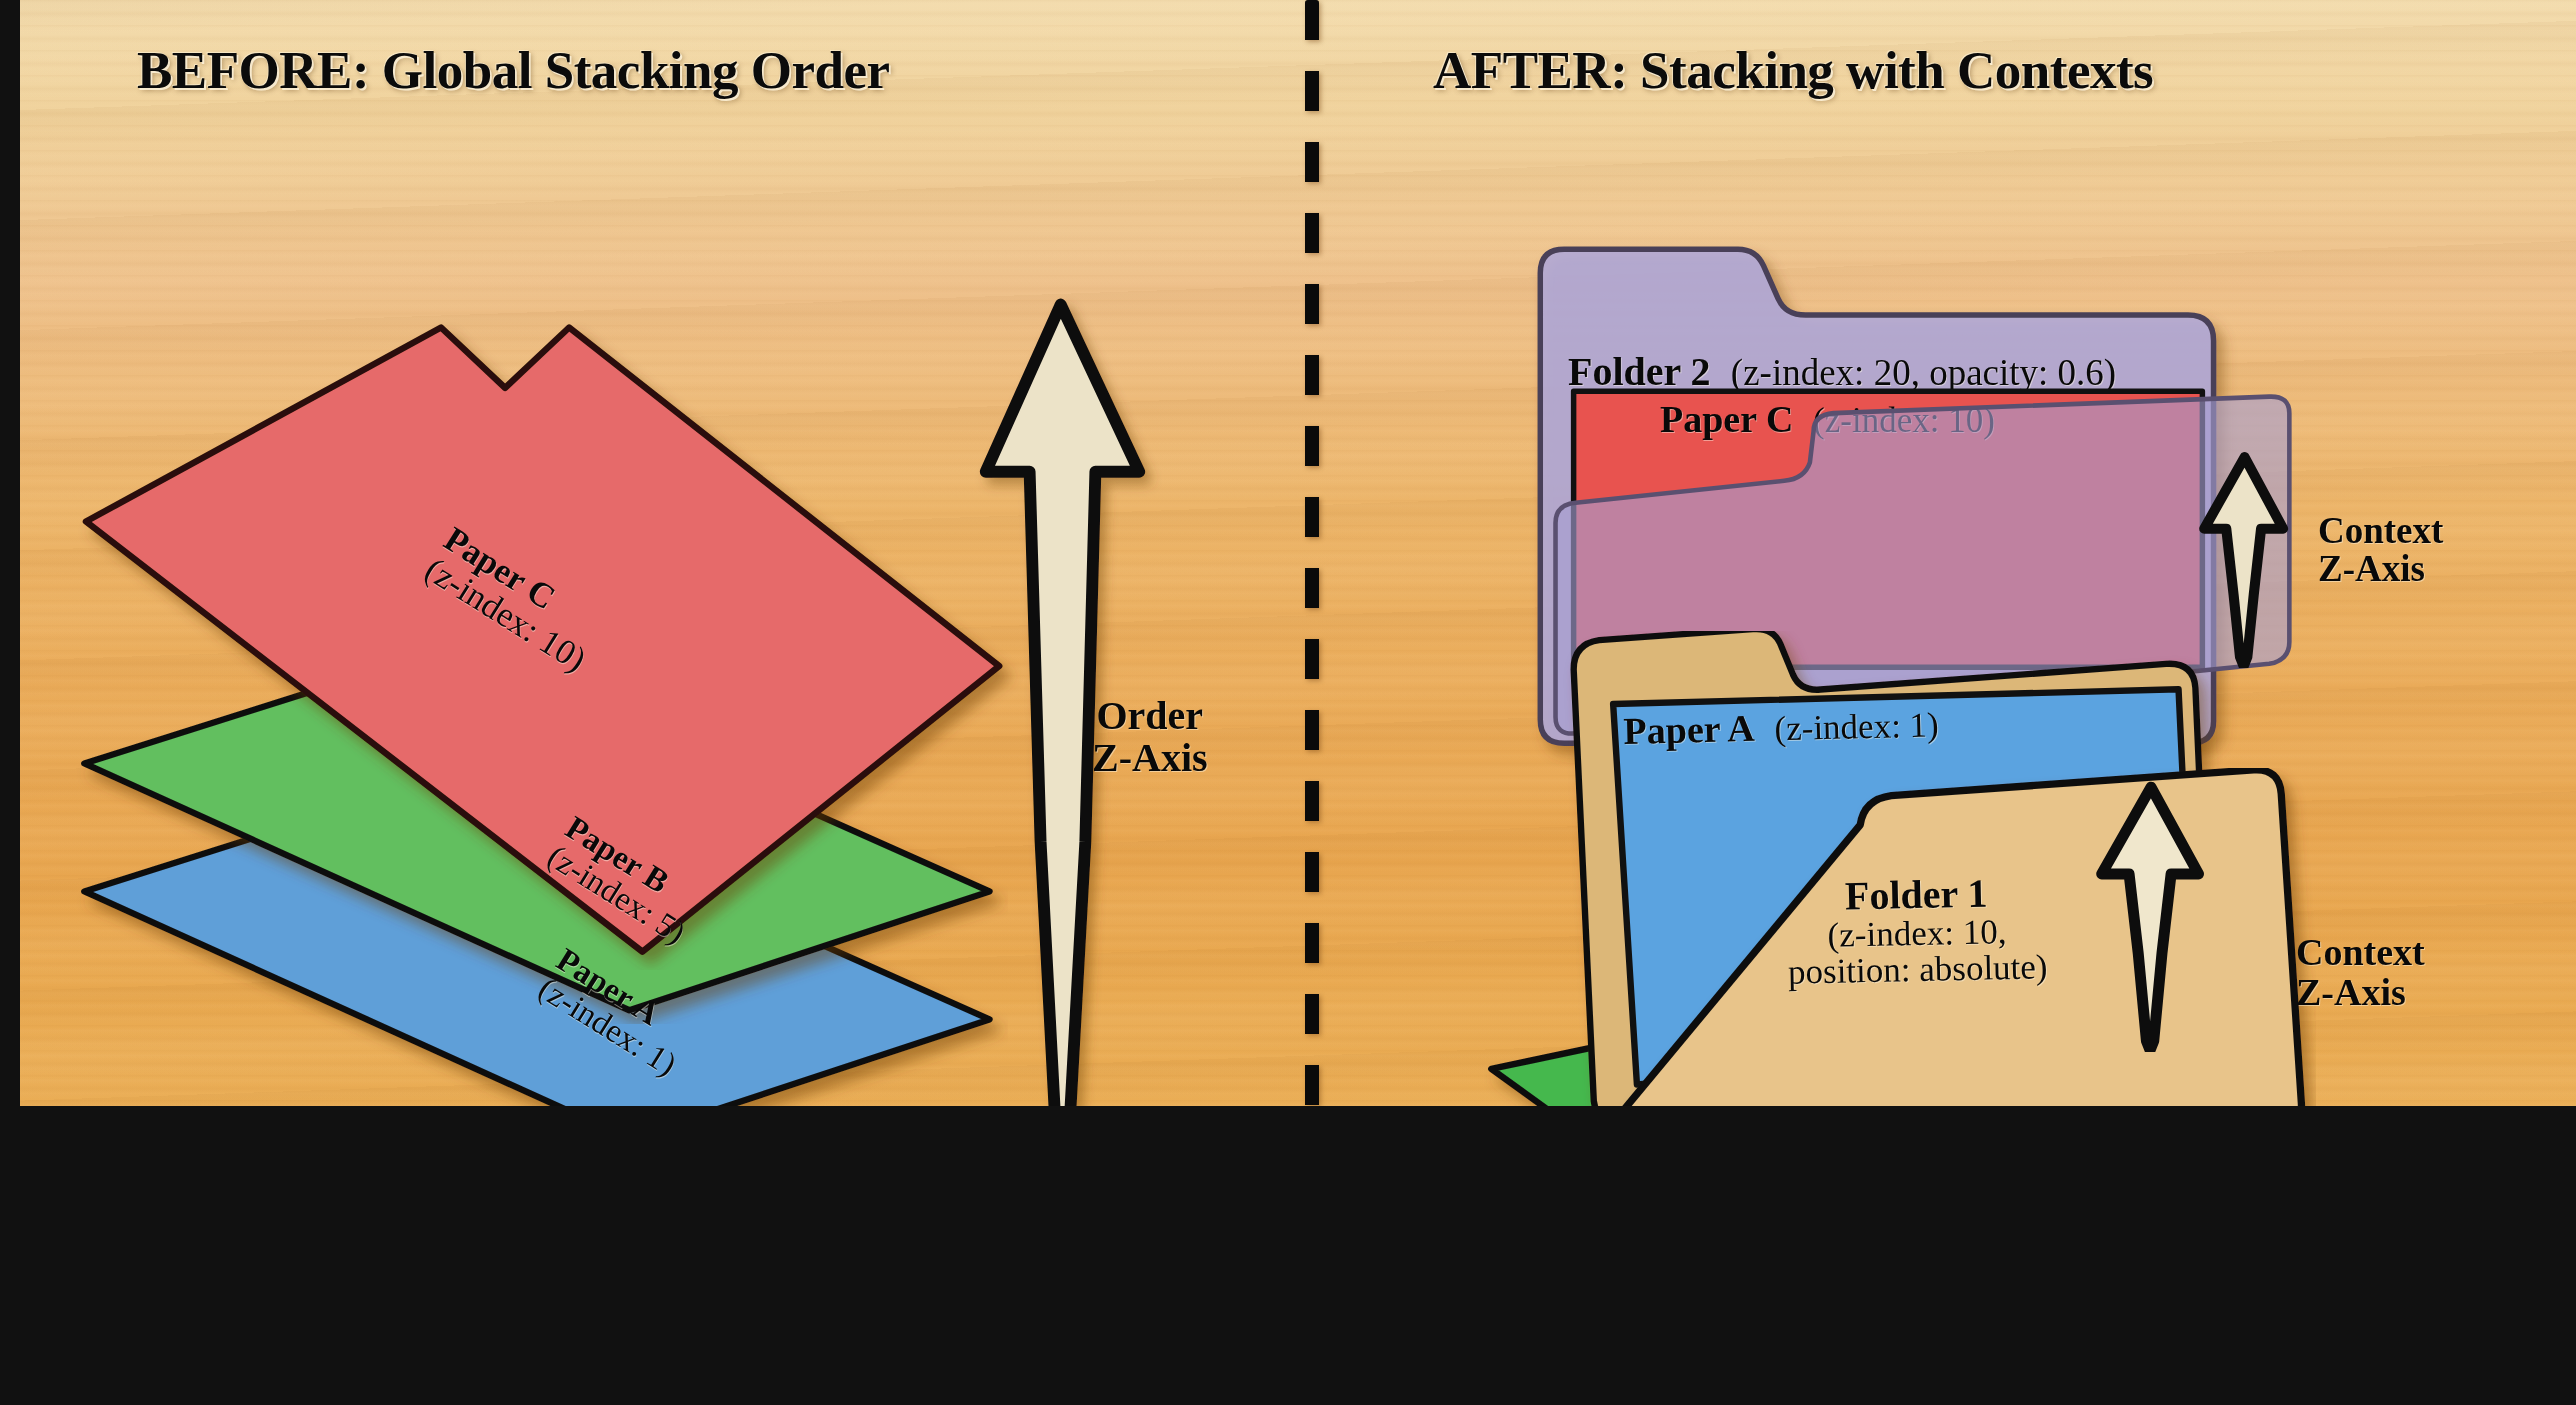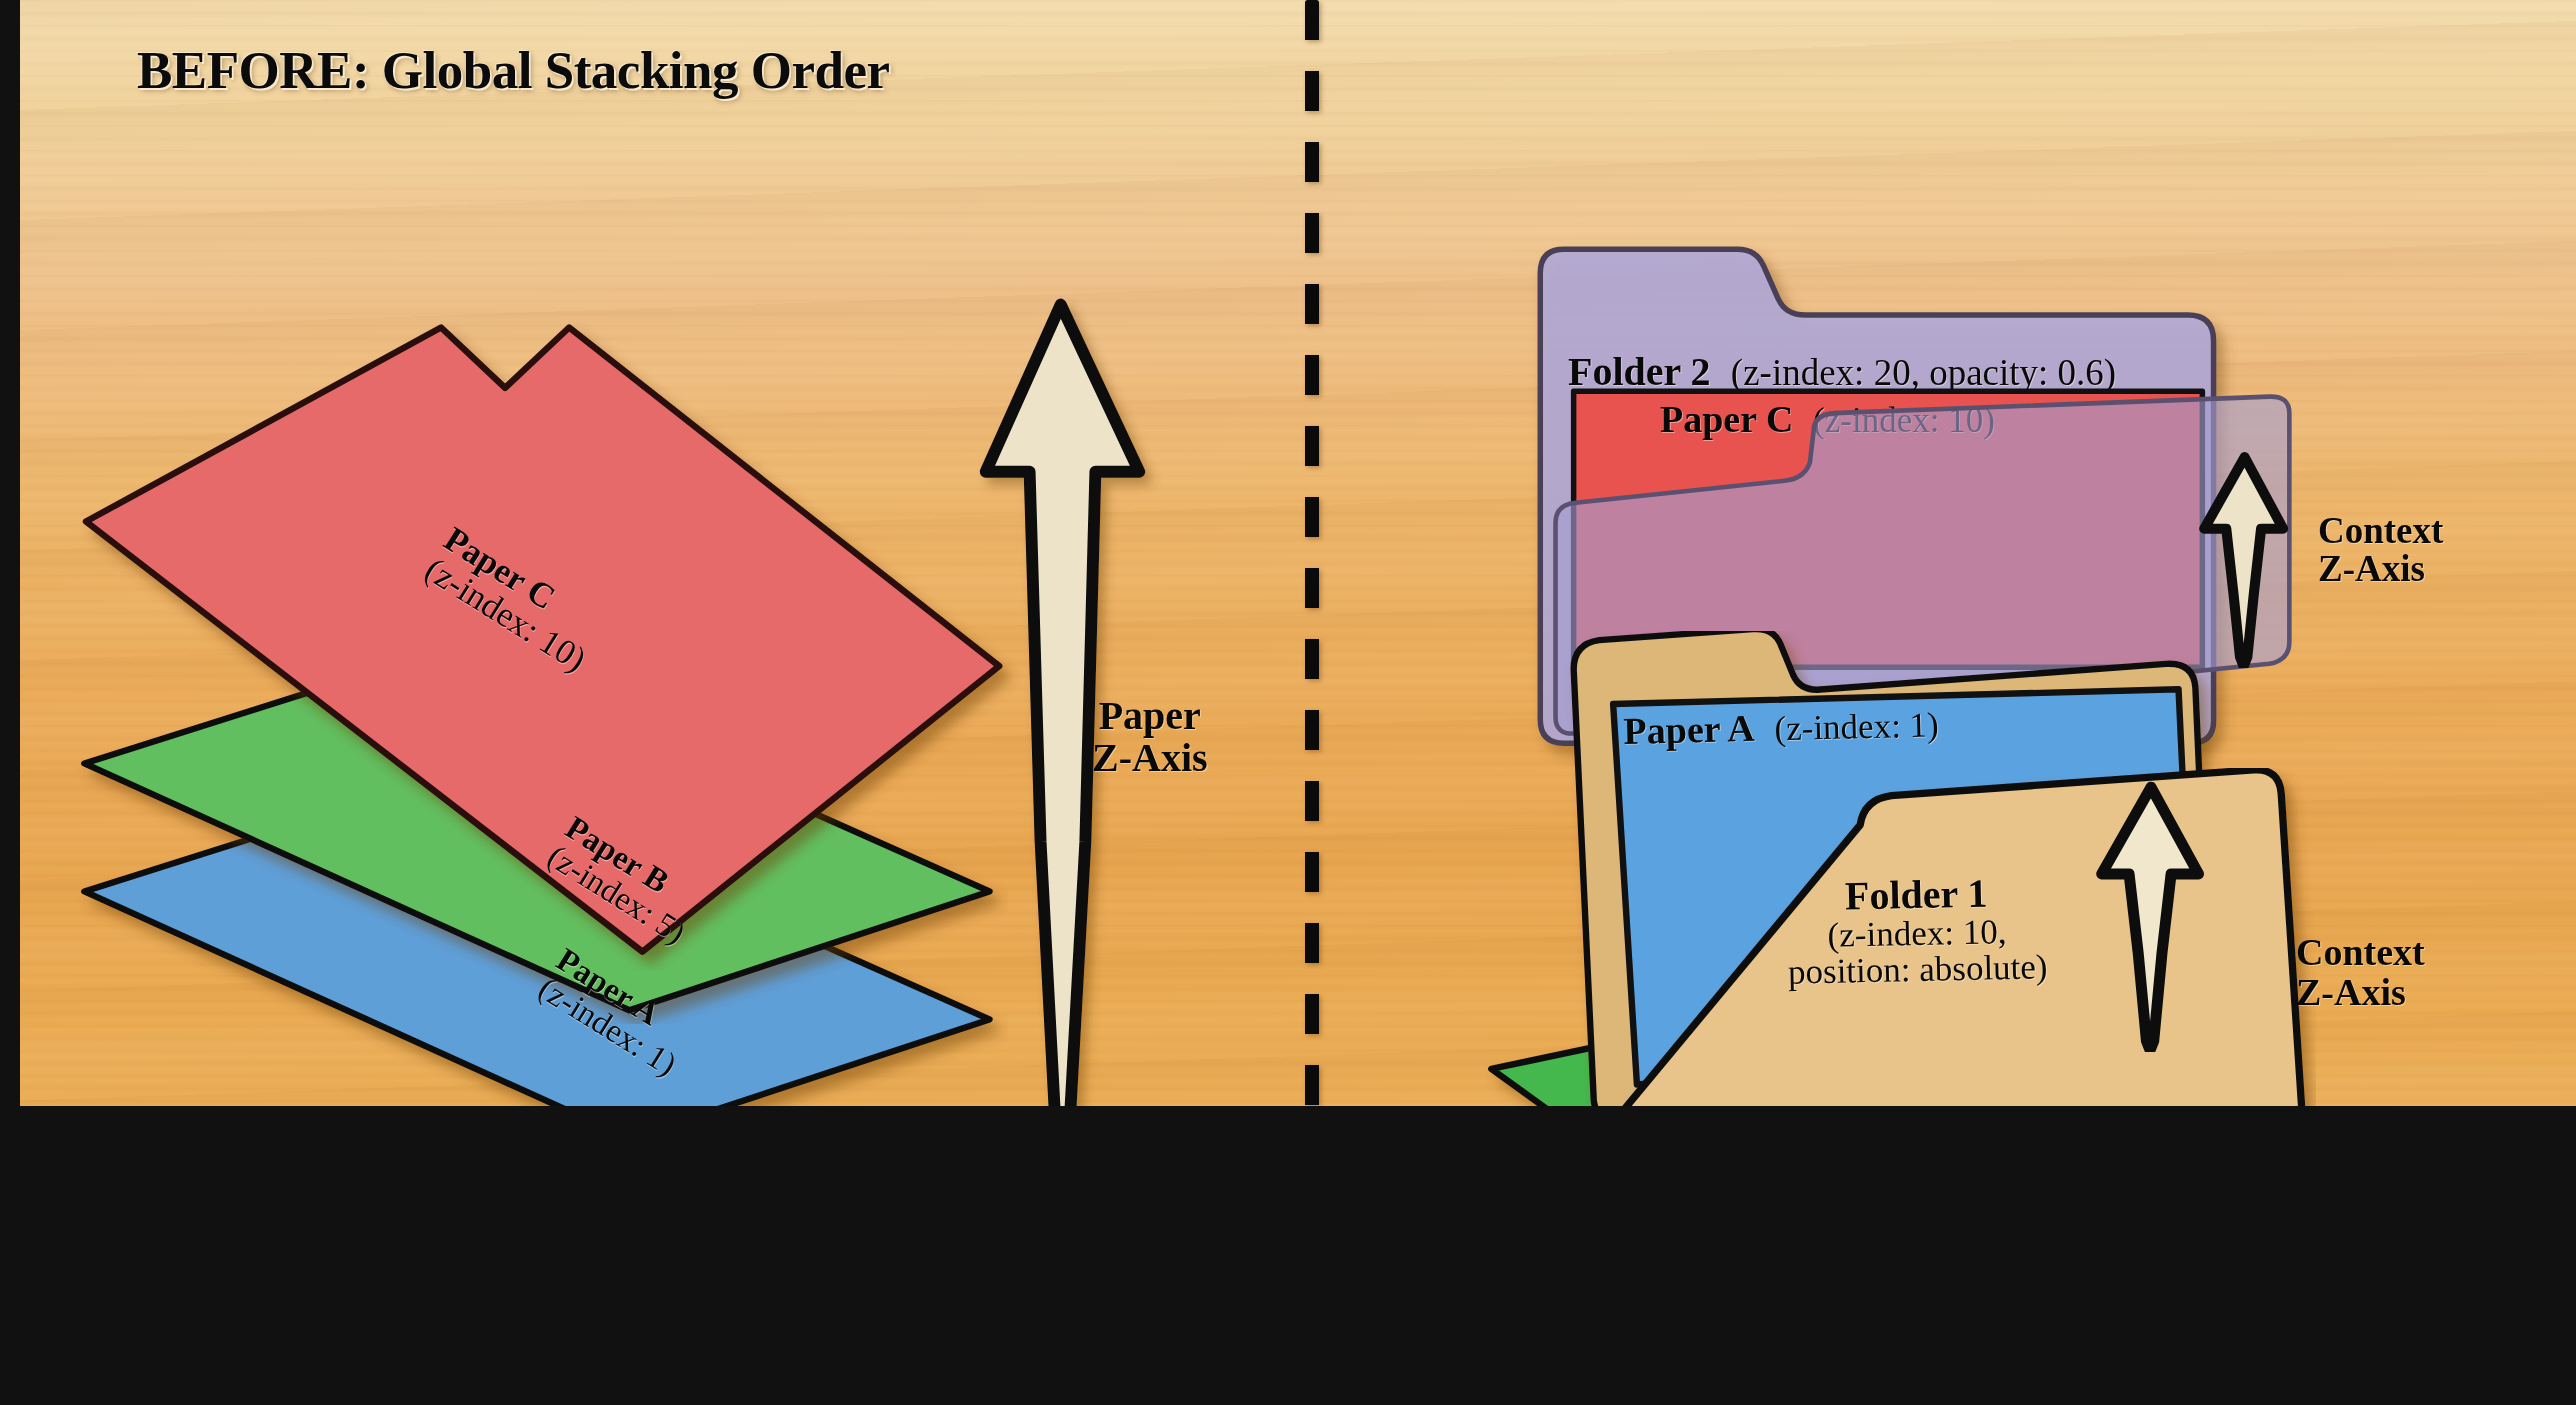--- a/index.html
+++ b/index.html
@@ -84,20 +84,21 @@
   .center{text-align:center;}
 </style>
 </head>
 <body>
 
 <div id="stage">
   <div id="grain"></div>
   <div id="grain2"></div>
 
   <div class="title" id="title-before">BEFORE: Global Stacking Order</div>
+  <div class="title" id="title-after">AFTER: Stacking with Contexts</div>
 
   <div id="divider"></div>
 
   <div class="layer" style="left:55px;top:768px;width:933px;height:384px;">
     <svg width="933" height="384" viewBox="0 0 1020 420">
       <g filter="url(#sh_a)">
         <polygon points="10,135 405,10 1000,275 606,405" fill="#5f9fd8" stroke="#111" stroke-width="7" stroke-linejoin="round"></polygon>
       </g>
       <defs>
         <filter id="sh_a" x="-20%" y="-20%" width="150%" height="160%">
@@ -155,21 +156,21 @@
       </g>
       <defs>
         <filter id="sh_ar1" x="-40%" y="-10%" width="190%" height="130%">
           <feDropShadow dx="7" dy="8" stdDeviation="6" flood-color="#6b3c10" flood-opacity="0.4"></feDropShadow>
         </filter>
       </defs>
     </svg>
   </div>
 
   <div class="lbl two-line center" style="left:1072px;top:695px;font-size:40px;font-weight:bold;">
-    <div>Paper</div>
+    <div>Order</div>
     <div>Z-Axis</div>
   </div>
 
   <div class="layer" style="left:1491px;top:238px;width:805px;height:531px;">
     <svg width="805" height="531" viewBox="0 0 880 580">
       <g filter="url(#sh_f2b)">
         <path d="M 32 38 Q 32 12 58 12 L 248 12 Q 268 12 276 30 L 292 66 Q 300 84 322 84 L 740 84 Q 768 84 768 112 L 768 528 Q 768 552 742 552 L 58 552 Q 32 552 32 526 Z" fill="#b0a9d8" fill-opacity="0.88" stroke="#4a4058" stroke-width="6" stroke-linejoin="round"></path>
       </g>
       <defs>
         <filter id="sh_f2b" x="-12%" y="-12%" width="130%" height="135%">

